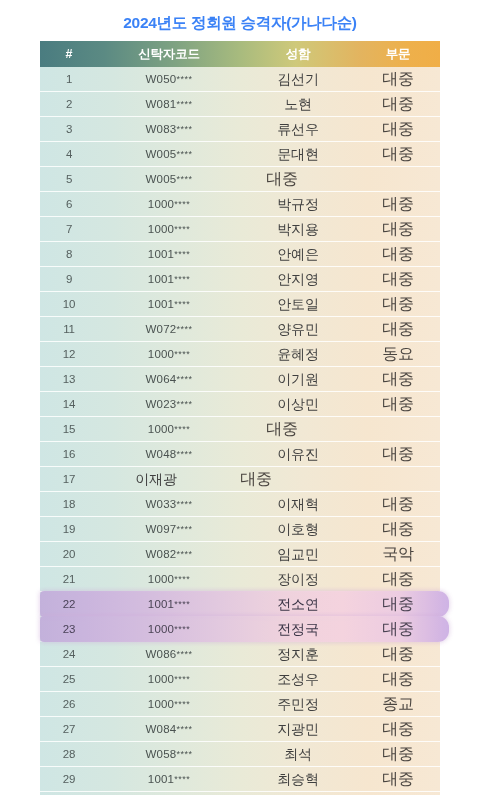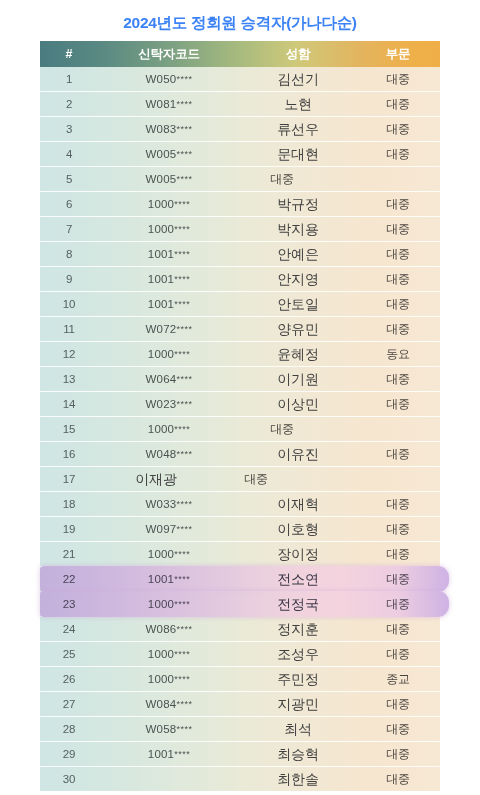--- a/index.html
+++ b/index.html
@@ -93,21 +93,21 @@
 
   
   .c-idx  { width: 58px; flex: 0 0 58px; }
   .c-code { width: 142px; flex: 0 0 142px; }
   .c-name { width: 116px; flex: 0 0 116px; }
   .c-part { width: 84px; flex: 0 0 84px; }
 
   .idx  { color: #55605f; font-size: 11.5px; }
   .code { color: #4a5250; font-size: 11.5px; letter-spacing: 0.2px; }
   .name { color: #3f3f3f; font-size: 14px; font-weight: 500; }
-  .part { color: #4a4540; font-size: 12px; }
+  .part { color: #4a4540; font-size: 16px; }
 
   .stars {
     font-size: 9px;
     letter-spacing: 0.5px;
     vertical-align: 1px;
   }
 
   
   .trow.hl::before {
     content: "";
@@ -256,20 +256,26 @@
         <div class="cell c-name name">이재혁</div>
         <div class="cell c-part part">대중</div>
       </div>
       <div class="trow">
         <div class="cell c-idx idx">19</div>
         <div class="cell c-code code"><span>W097</span><span class="stars">****</span></div>
         <div class="cell c-name name">이호형</div>
         <div class="cell c-part part">대중</div>
       </div>
       <div class="trow">
+        <div class="cell c-idx idx">20</div>
+        <div class="cell c-code code"><span>W082</span><span class="stars">****</span></div>
+        <div class="cell c-name name">임교민</div>
+        <div class="cell c-part part">국악</div>
+      </div>
+      <div class="trow">
         <div class="cell c-idx idx">21</div>
         <div class="cell c-code code"><span>1000</span><span class="stars">****</span></div>
         <div class="cell c-name name">장이정</div>
         <div class="cell c-part part">대중</div>
       </div>
       <div class="trow hl">
         <div class="cell c-idx idx">22</div>
         <div class="cell c-code code"><span>1001</span><span class="stars">****</span></div>
         <div class="cell c-name name">전소연</div>
         <div class="cell c-part part">대중</div>

